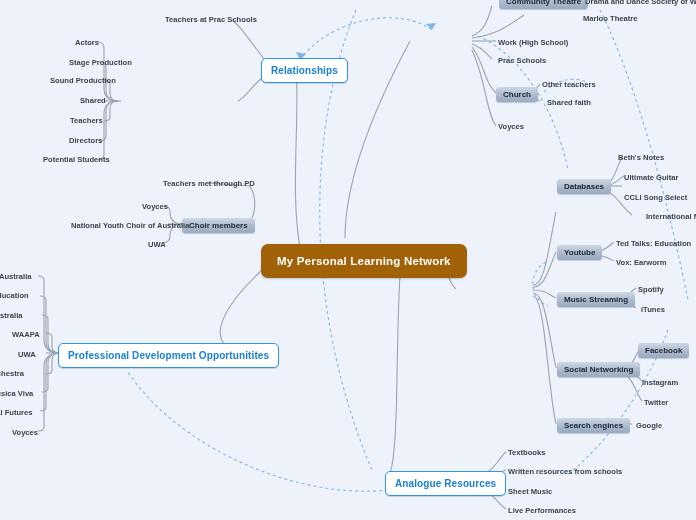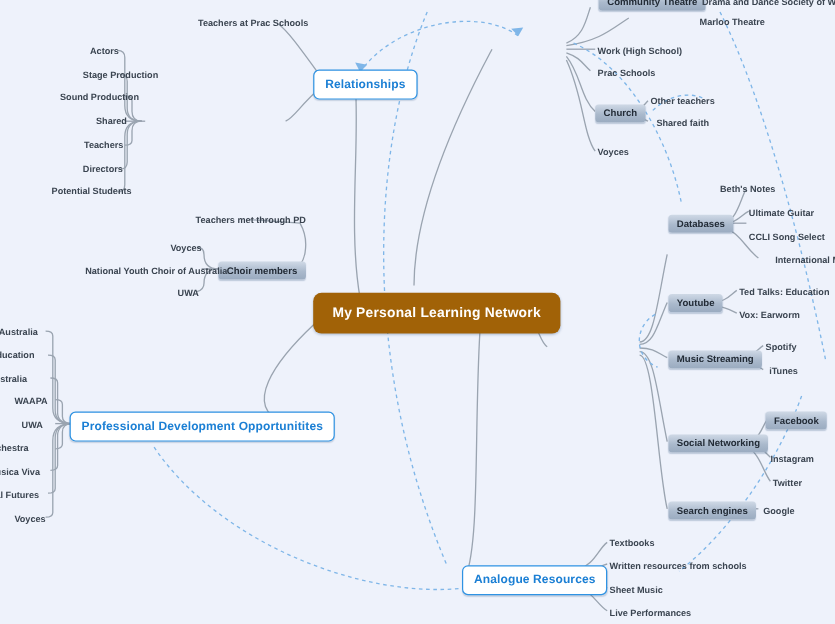--- a/index.html
+++ b/index.html
@@ -182,21 +182,21 @@
 
   <div class="node leaf" style="left:496px;top:37px;">Work (High School)</div>
   <div class="node leaf" style="left:496px;top:55px;">Prac Schools</div>
   <div class="node leaf" style="left:496px;top:121px;">Voyces</div>
 
   <div class="node pill" style="left:496px;top:87px;">Church</div>
   <div class="node leaf" style="left:540px;top:79px;">Other teachers</div>
   <div class="node leaf" style="left:545px;top:97px;">Shared faith</div>
 
   <div class="node pill" style="left:557px;top:179px;">Databases</div>
-  <div class="node leaf" style="left:598px;top:152px;text-align:center;">Beth's Notes</div>
+  <div class="node leaf" style="left:616px;top:152px;text-align:center;">Beth's Notes</div>
   <div class="node leaf" style="left:622px;top:172px;">Ultimate Guitar</div>
   <div class="node leaf" style="left:622px;top:192px;">CCLI Song Select</div>
   <div class="node leaf" style="left:644px;top:211px;">International M</div>
 
   <div class="node pill" style="left:557px;top:245px;">Youtube</div>
   <div class="node leaf" style="left:614px;top:238px;">Ted Talks: Education</div>
   <div class="node leaf" style="left:614px;top:257px;">Vox: Earworm</div>
 
   <div class="node pill" style="left:557px;top:292px;">Music Streaming</div>
   <div class="node leaf" style="left:636px;top:284px;">Spotify</div>

